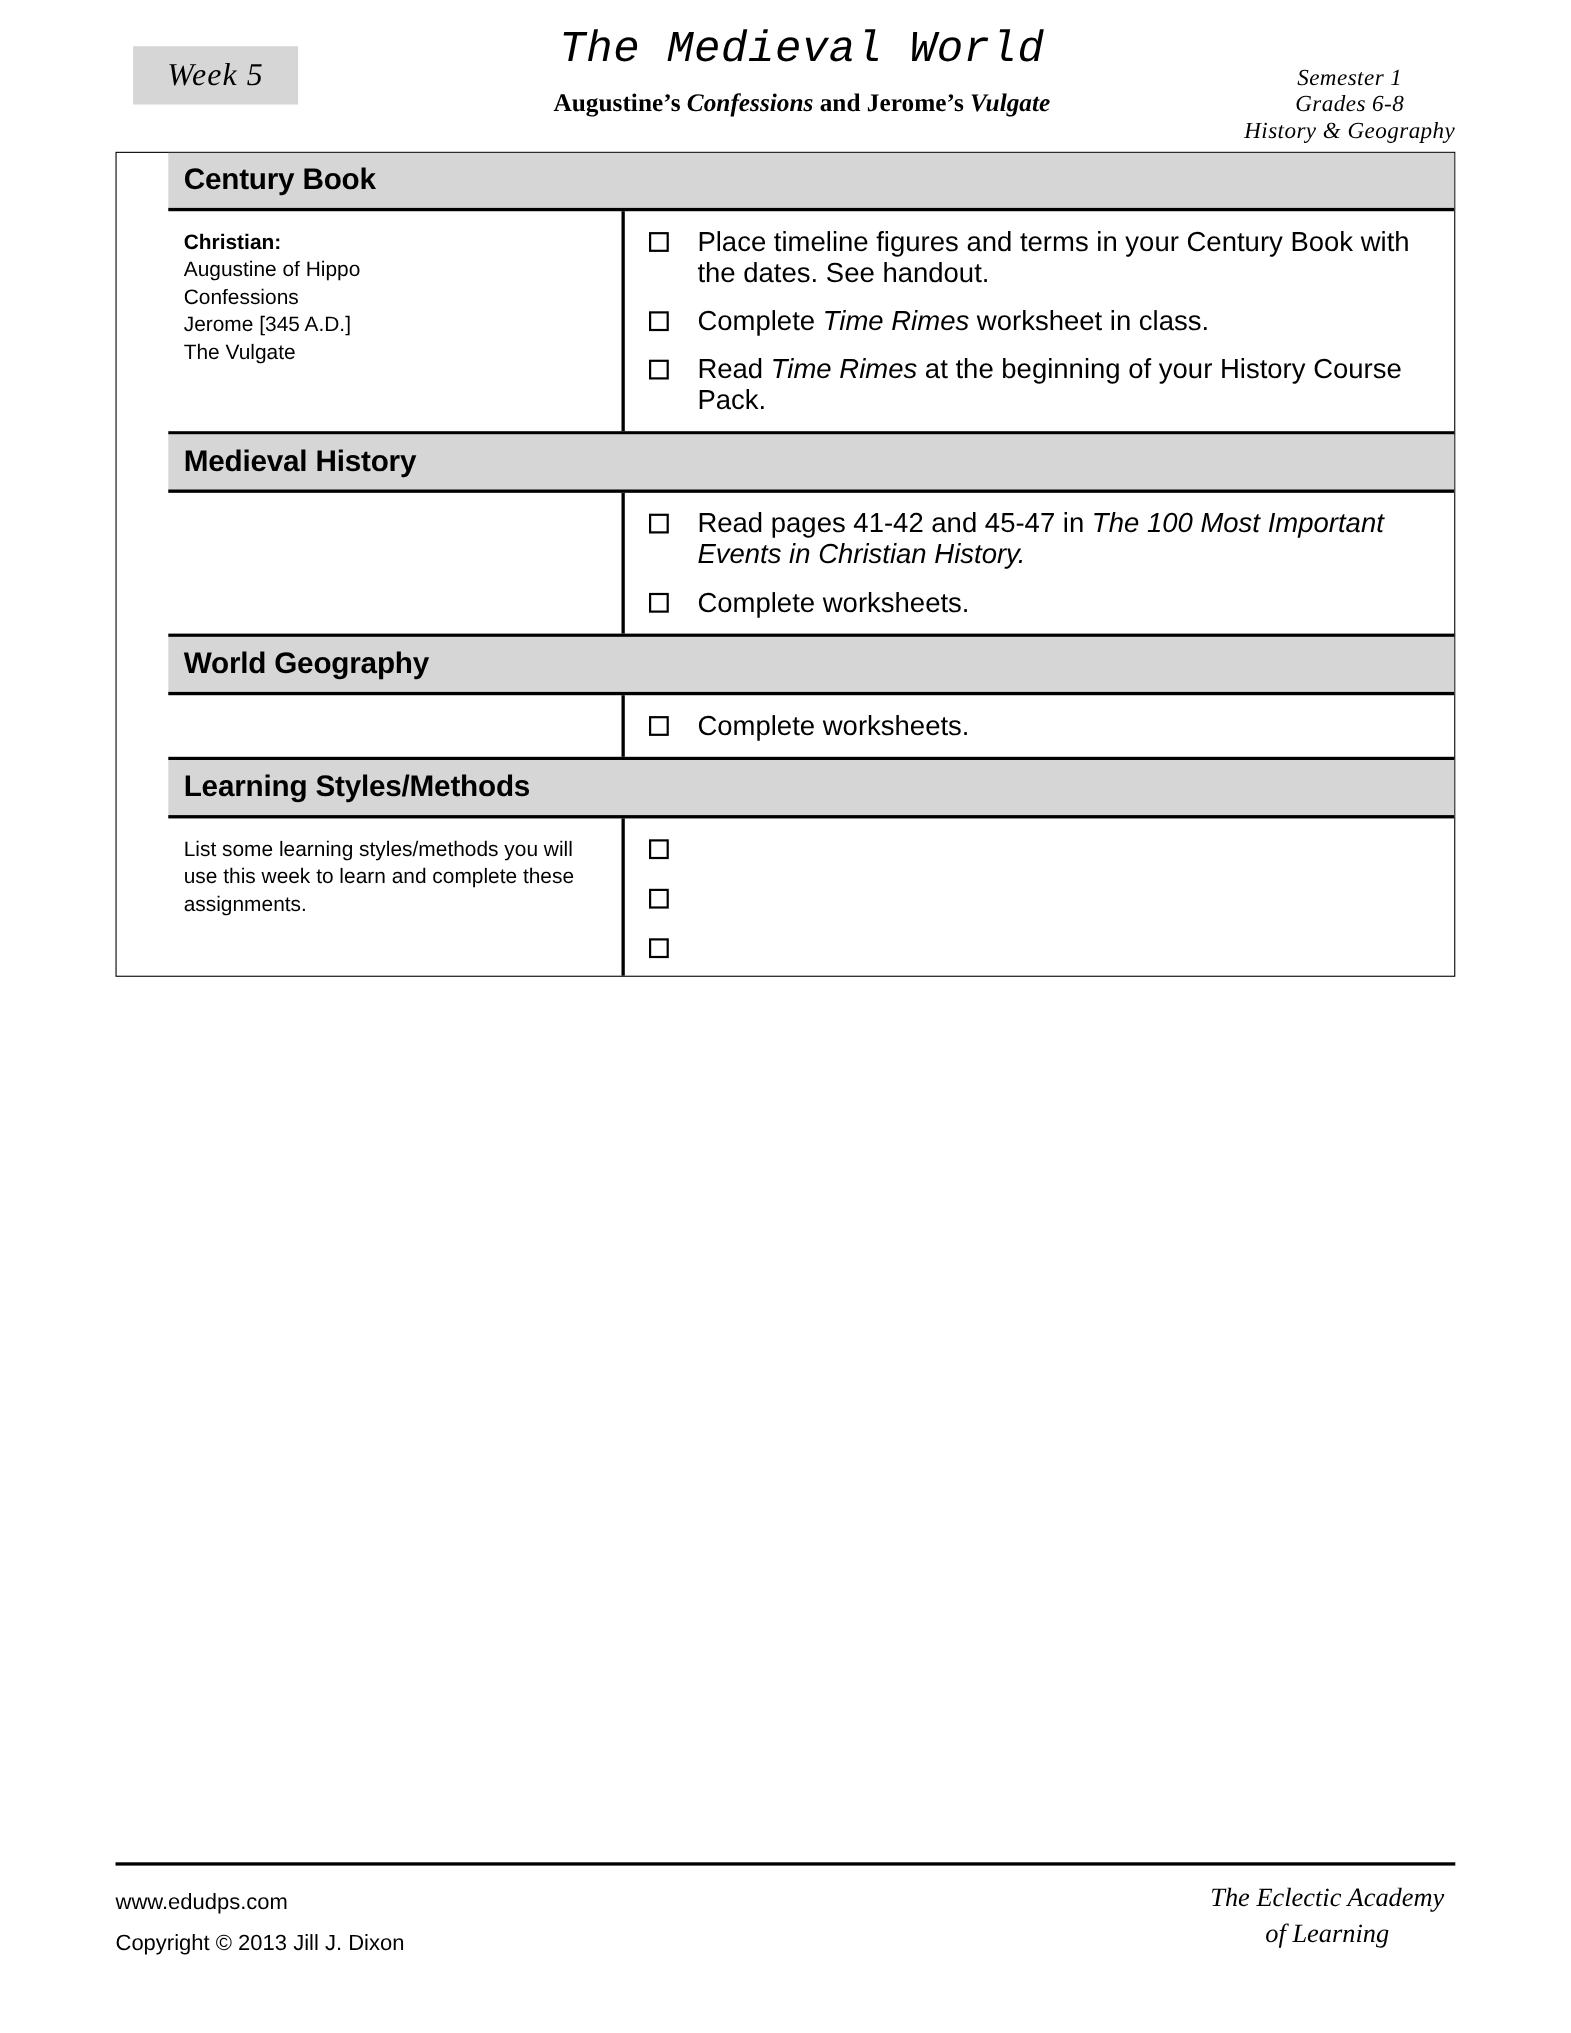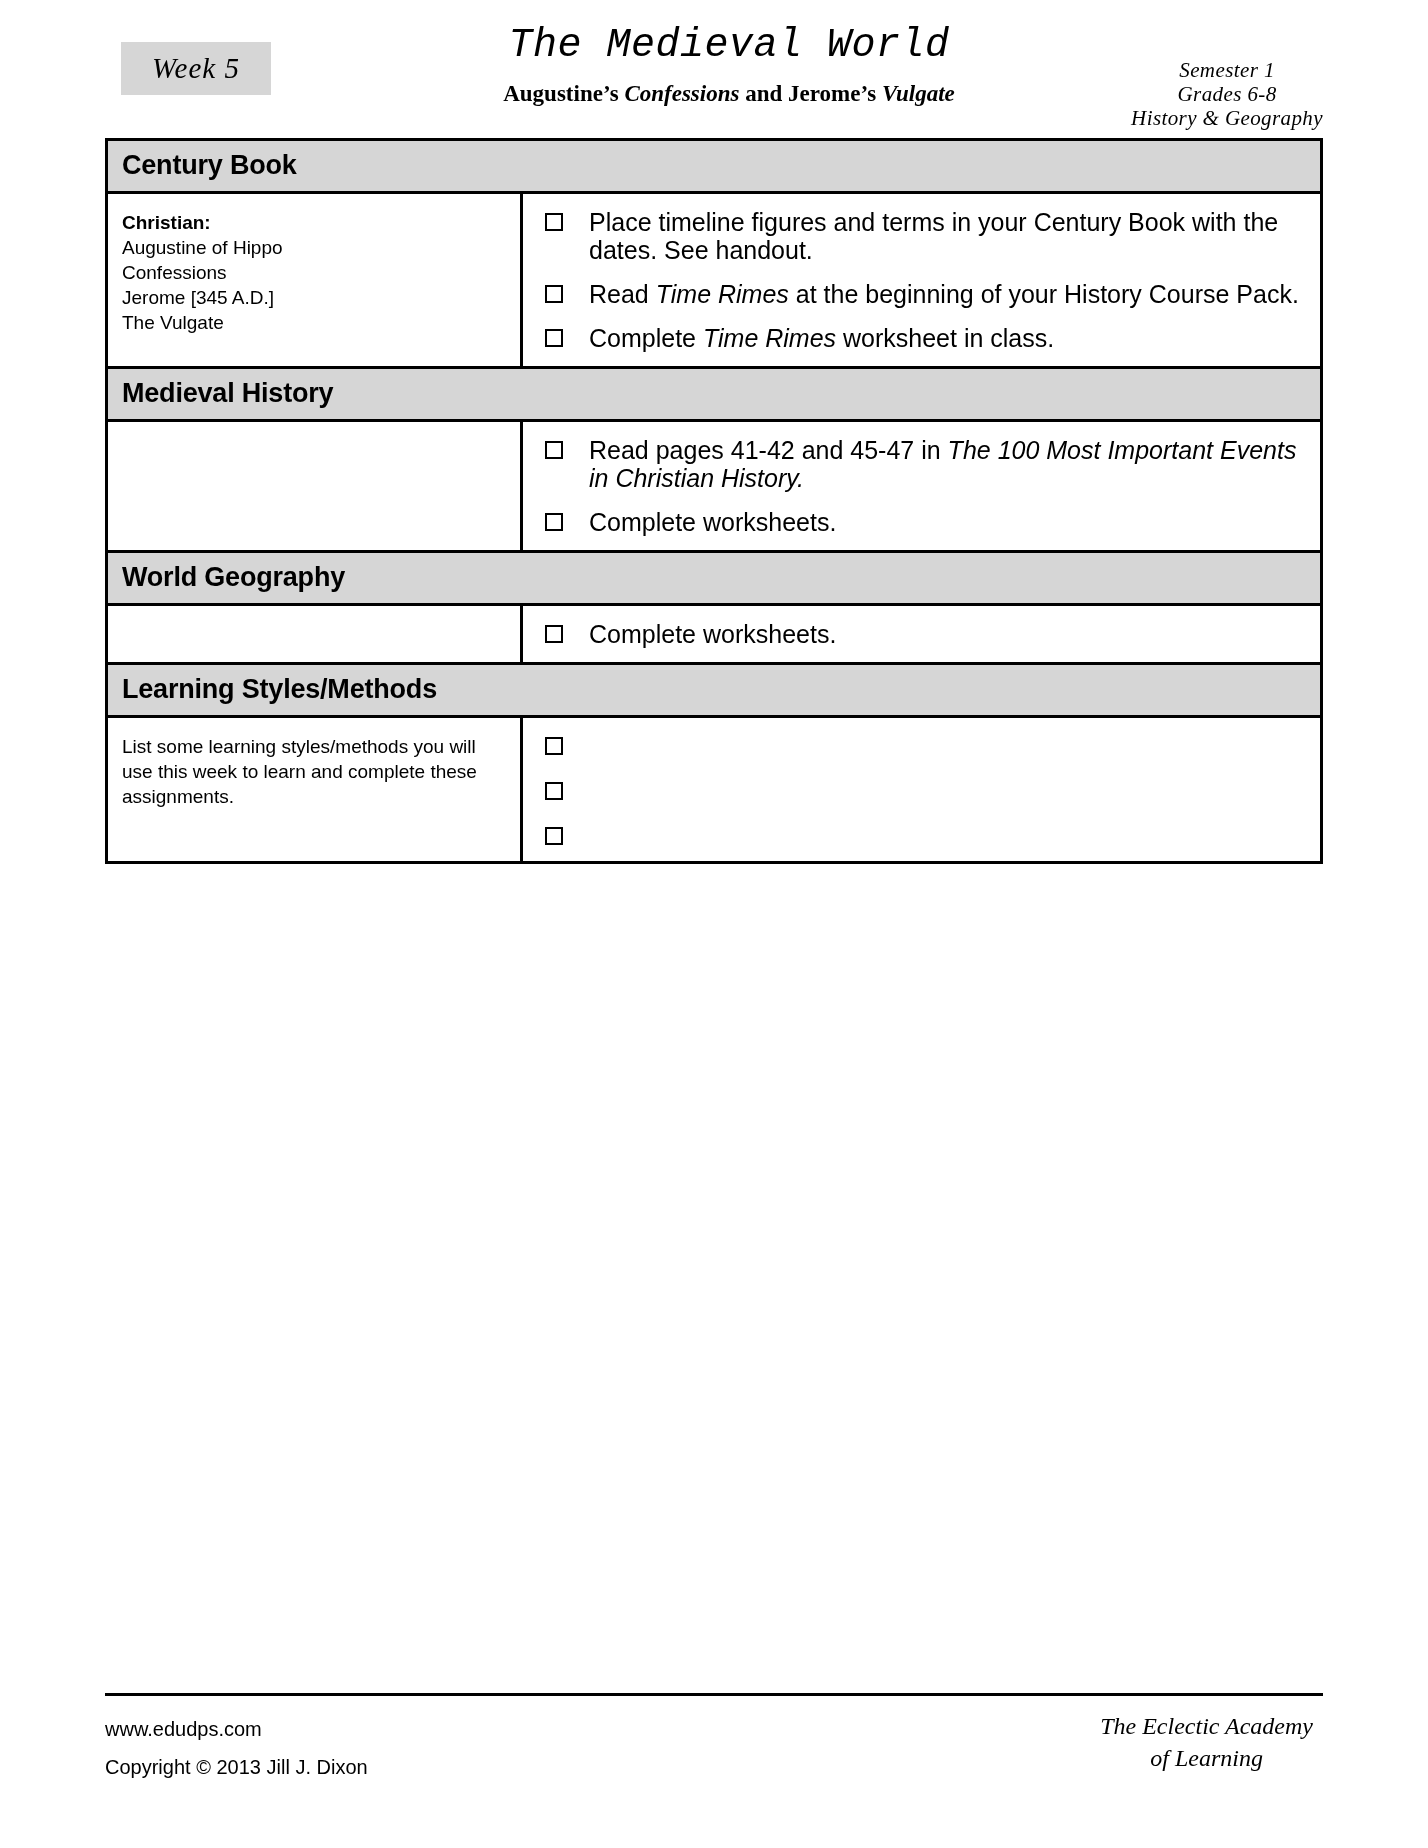--- a/index.html
+++ b/index.html
@@ -80,24 +80,25 @@
     font-family: "Liberation Serif", serif;
     font-style: italic;
     font-size: 21px;
     line-height: 24px;
     letter-spacing: 0.4px;
   }
 
   
   .sheet {
     margin: 8px 105px 0 105px;
-    border: 3px solid #000000;
+    border: 1px solid #000000;
     border-collapse: collapse;
     width: 1218px;
     box-sizing: border-box;
+    padding-left: 47px;
   }
   .band {
     background: #d6d6d6;
     border-bottom: 3px solid #000;
     padding: 7px 14px 9px 14px;
     font-size: 27px;
     font-weight: bold;
     line-height: 34px;
     letter-spacing: -0.2px;
   }
@@ -206,25 +207,25 @@
           <div>Jerome [345 A.D.]</div>
           <div>The Vulgate</div>
         </div>
         <div class="cell-right">
           <div class="task">
             <span class="chk"></span>
             <span class="task-text"><span>Place timeline figures and terms in your Century Book with the dates. See handout.</span></span>
           </div>
           <div class="task">
             <span class="chk"></span>
+            <span class="task-text"><span>Complete </span><i>Time Rimes</i><span> worksheet in class.</span></span>
+          </div>
+          <div class="task">
+            <span class="chk"></span>
             <span class="task-text"><span>Read </span><i>Time Rimes</i><span> at the beginning of your History Course Pack.</span></span>
-          </div>
-          <div class="task">
-            <span class="chk"></span>
-            <span class="task-text"><span>Complete </span><i>Time Rimes</i><span> worksheet in class.</span></span>
           </div>
         </div>
       </div>
       <div class="band">Medieval History</div>
       <div class="row">
         <div class="cell-left"></div>
         <div class="cell-right">
           <div class="task">
             <span class="chk"></span>
             <span class="task-text"><span>Read pages 41-42 and 45-47 in </span><i>The 100 Most Important Events in Christian History.</i></span>

